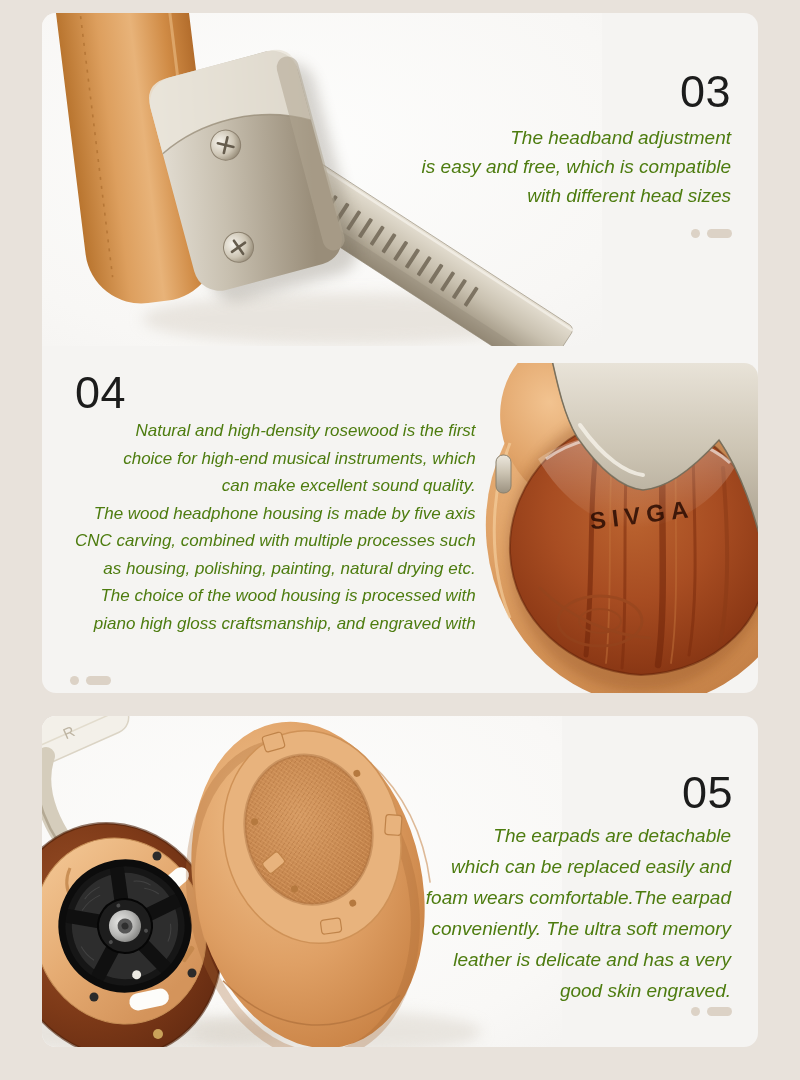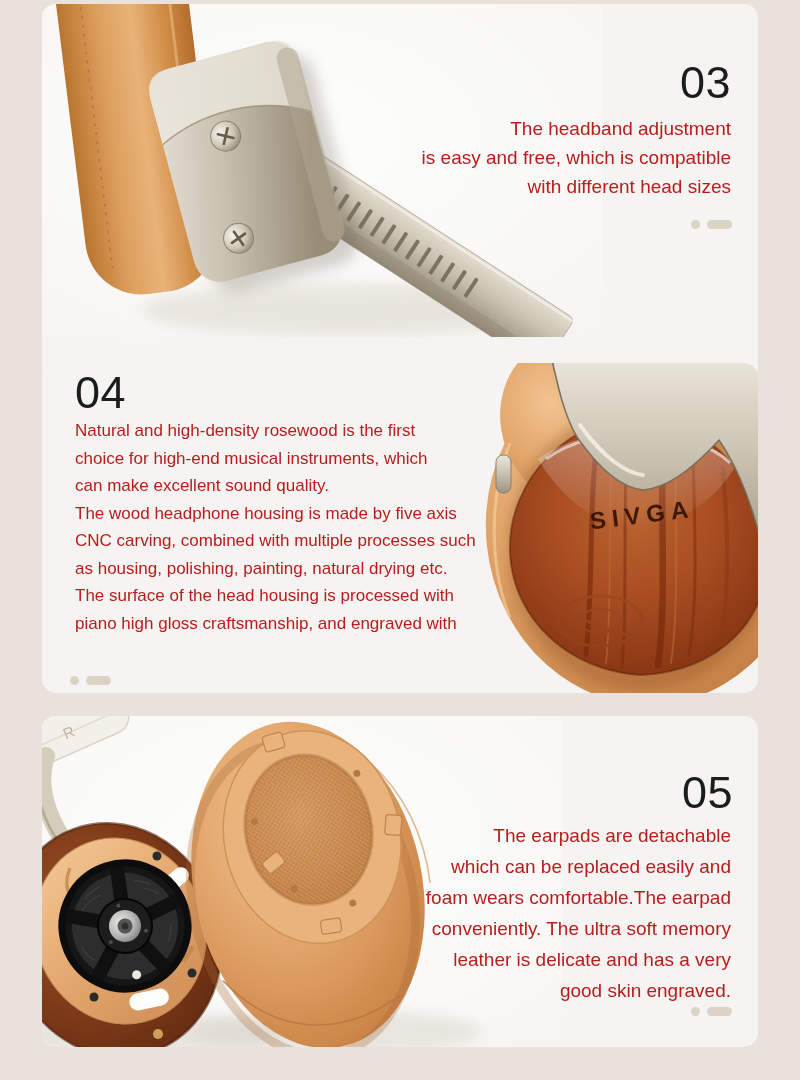--- a/index.html
+++ b/index.html
@@ -5,40 +5,40 @@
   html,body{margin:0;padding:0;}
   body{
     width:800px;height:1080px;position:relative;overflow:hidden;
     background:#e8e2db;
     font-family:"Liberation Sans","DejaVu Sans",sans-serif;
   }
   .card{
     position:absolute;left:42px;width:716px;background:#f5f4f2;
     border-radius:14px;overflow:hidden;
   }
-  #card1{top:4px;height:378px;}
+  #card1{top:13px;height:378px;}
   #card2{top:363px;height:330px;}
   #card3{top:716px;height:331px;}
   .photo{position:absolute;top:0;display:block;}
   #photo1{left:0;}
   #photo2{right:0;}
   #photo3{left:0;}
   .num{
     position:absolute;font-size:45px;font-weight:400;color:#1c1c1c;
     line-height:1;letter-spacing:0.5px;
   }
-  .para{position:absolute;color:#b91c1c;}
+  .para{position:absolute;color:#4d7c0f;font-style:italic;}
   .para .ln{white-space:nowrap;}
   .align-r{text-align:right;}
   #card1 .num{top:56px;right:27px;}
   #card1 .para{top:110px;right:27px;font-size:19px;}
   #card1 .para .ln{line-height:29px;}
   #card2 .num{top:7px;left:33px;}
   #card2 .para{top:54px;left:33px;font-size:17px;}
-  #card2 .para .ln{line-height:27.5px;}
+  #card2 .para .ln{line-height:27.5px;text-align:right;}
   #card3 .num{top:54px;right:25px;}
   #card3 .para{top:104px;right:27px;font-size:19px;}
   #card3 .para .ln{line-height:31px;margin-left:36px;}
   .deco{position:absolute;display:flex;align-items:center;gap:7px;}
   #card1 .deco{top:216px;right:26px;}
   #card2 .deco{top:313px;left:28px;}
   #card3 .deco{top:291px;right:26px;}
   .deco-dot{width:9px;height:9px;border-radius:50%;background:#dcd2c6;display:block;}
   .deco-pill{width:25px;height:9px;border-radius:5px;background:#dcd2c6;display:block;}
   svg text.logo{font-family:"Liberation Sans","DejaVu Sans",sans-serif;}
@@ -204,21 +204,21 @@
       <text class="logo" x="163" y="160" transform="rotate(-7 163 160)" text-anchor="middle" font-size="24" letter-spacing="6" font-weight="700" fill="#2d0e04" opacity="0.88">SIVGA</text>
     </svg>
     <div class="num">04</div>
     <div class="para">
       <div class="ln">Natural and high-density rosewood is the first</div>
       <div class="ln">choice for high-end musical instruments, which</div>
       <div class="ln">can make excellent sound quality.</div>
       <div class="ln">The wood headphone housing is made by five axis</div>
       <div class="ln">CNC carving, combined with multiple processes such</div>
       <div class="ln">as housing, polishing, painting, natural drying etc.</div>
-      <div class="ln">The surface of the head housing is processed with</div>
+      <div class="ln">The choice of the wood housing is processed with</div>
       <div class="ln">piano high gloss craftsmanship, and engraved with</div>
     </div>
     <div class="deco">
       <span class="deco-dot"></span>
       <span class="deco-pill"></span>
     </div>
   </section>
 
   <section class="card" id="card3">
     <svg class="photo" id="photo3" width="520" height="331" viewBox="0 0 520 331">

